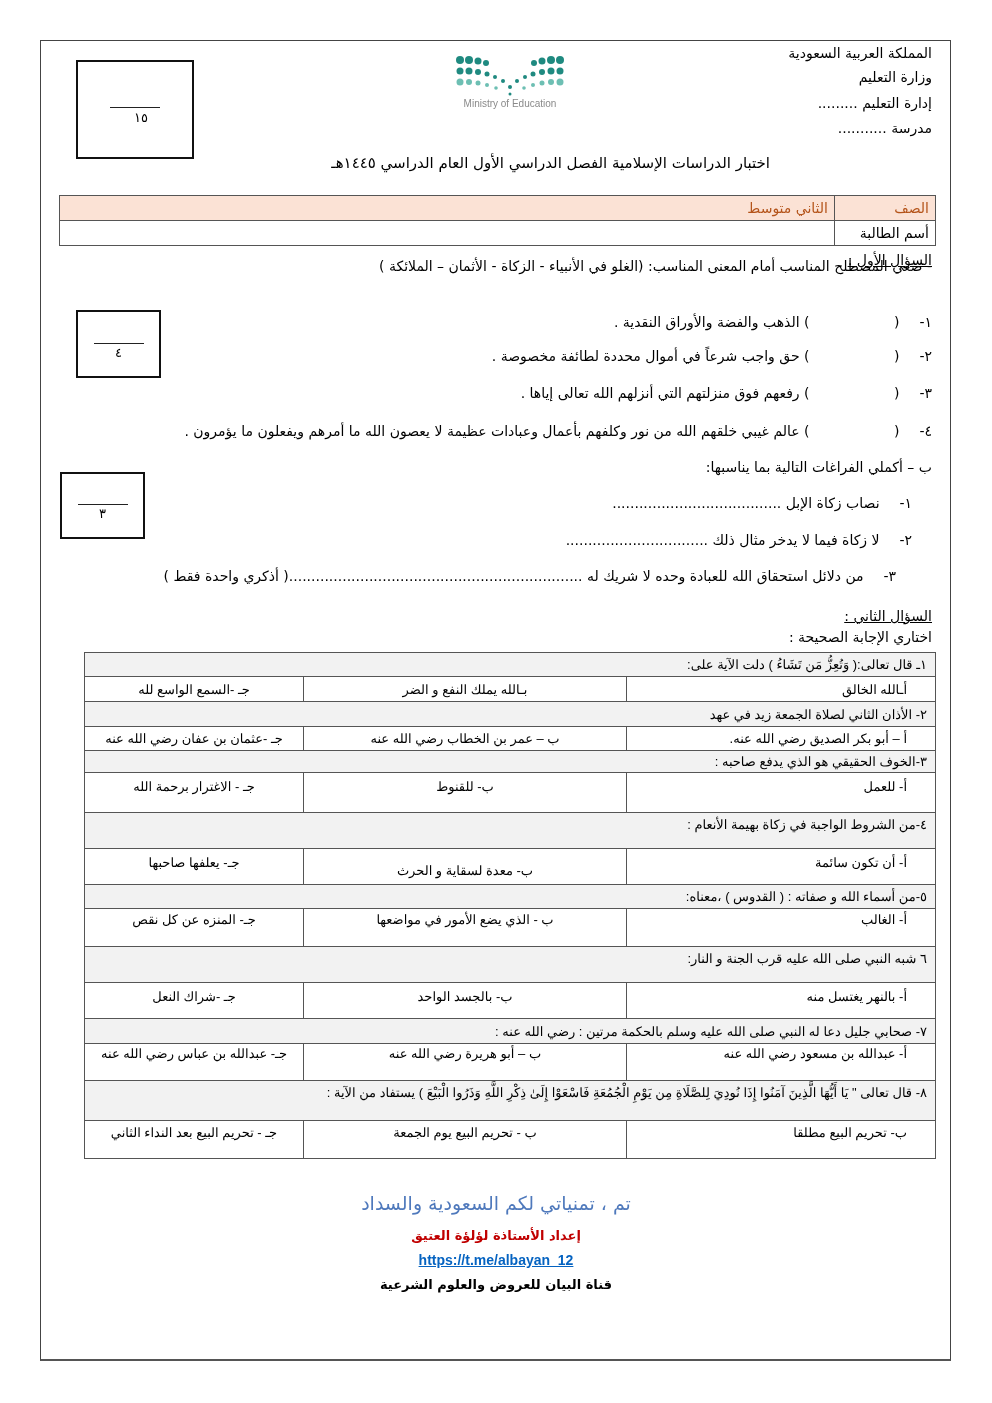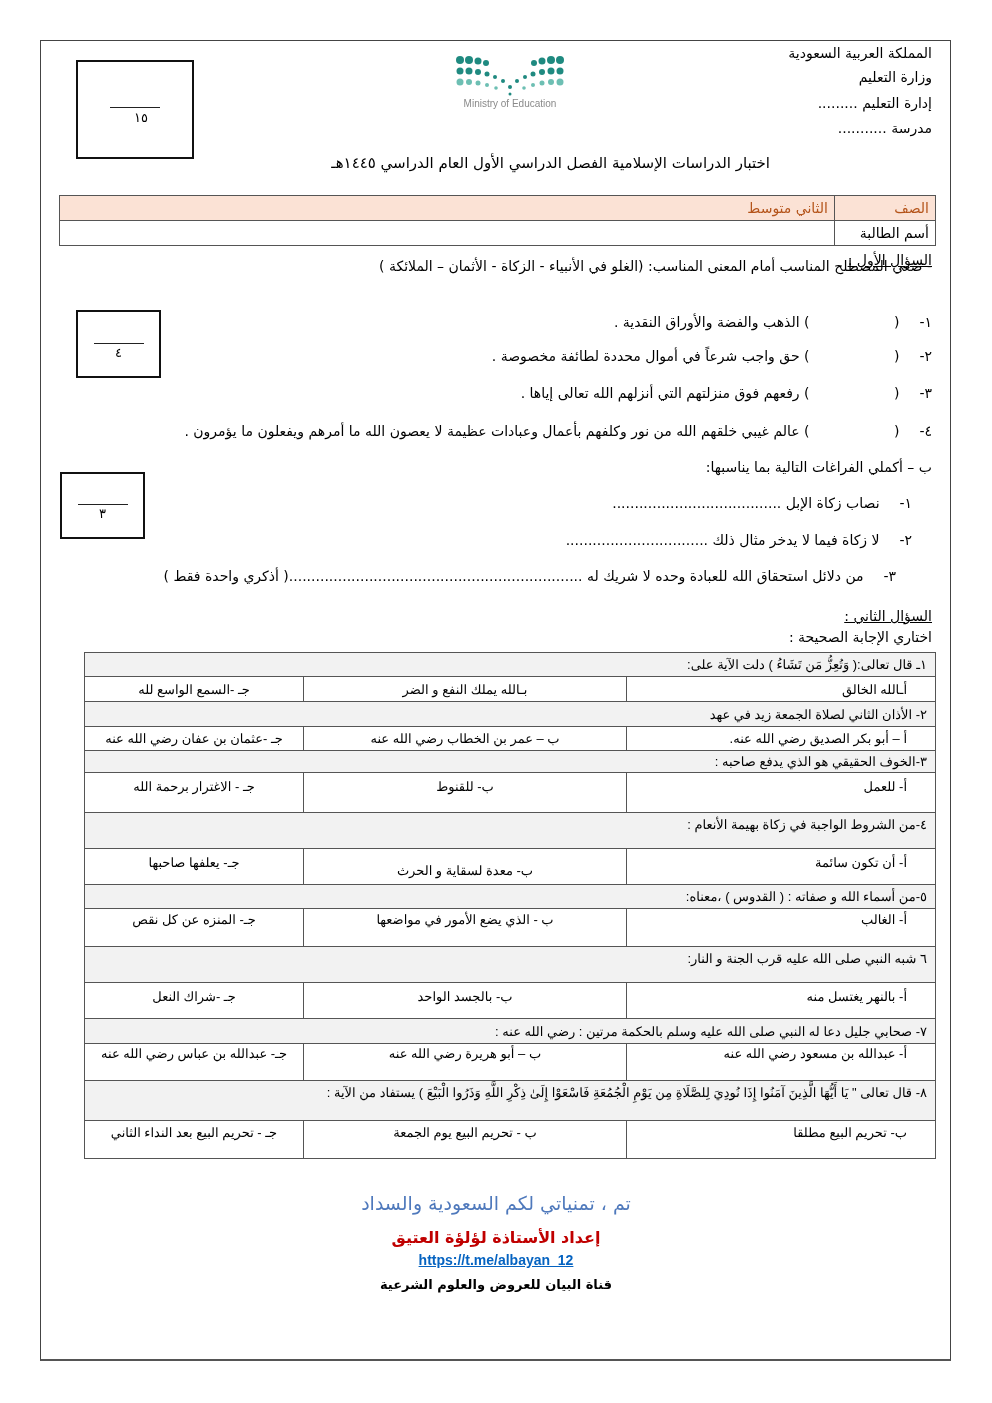--- a/index.html
+++ b/index.html
@@ -41,21 +41,21 @@
     table.mcq {
       position: absolute; left: 84px; top: 652px; width: 852px; border-collapse: collapse;
       direction: rtl; font-size: 13px; font-family: "Liberation Sans", sans-serif;
     }
     table.mcq td { border: 1px solid #555; padding: 0 8px; vertical-align: middle; }
     table.mcq tr.stem td { background: #f2f2f2; text-align: right; }
     table.mcq tr.opts td { text-align: center; background: #fff; }
     table.mcq tr.opts td.first { text-align: right; padding-right: 28px; }
     .footer { position: absolute; left: 0; width: 992px; text-align: center; direction: rtl; }
     .f-thanks { top: 1192px; color: #4f79bc; font-size: 19px; }
-    .f-author { top: 1228px; color: #c00000; font-size: 16px; font-weight: bold; }
+    .f-author { top: 1228px; color: #c00000; font-size: 13px; font-weight: bold; }
     .f-link { top: 1252px; color: #0563c1; font-size: 14px; font-weight: bold; text-decoration: underline; direction: ltr; font-family: "Liberation Sans", sans-serif; }
     .f-channel { top: 1277px; color: #000; font-size: 13px; font-weight: bold; }
   </style>
 </head>
 <body>
 
 <div class="page-frame"></div>
 
 <div class="abs rtl hdr-line" style="top:42px;">المملكة العربية السعودية</div>
 <div class="abs rtl hdr-line" style="top:66px;">وزارة التعليم</div>

